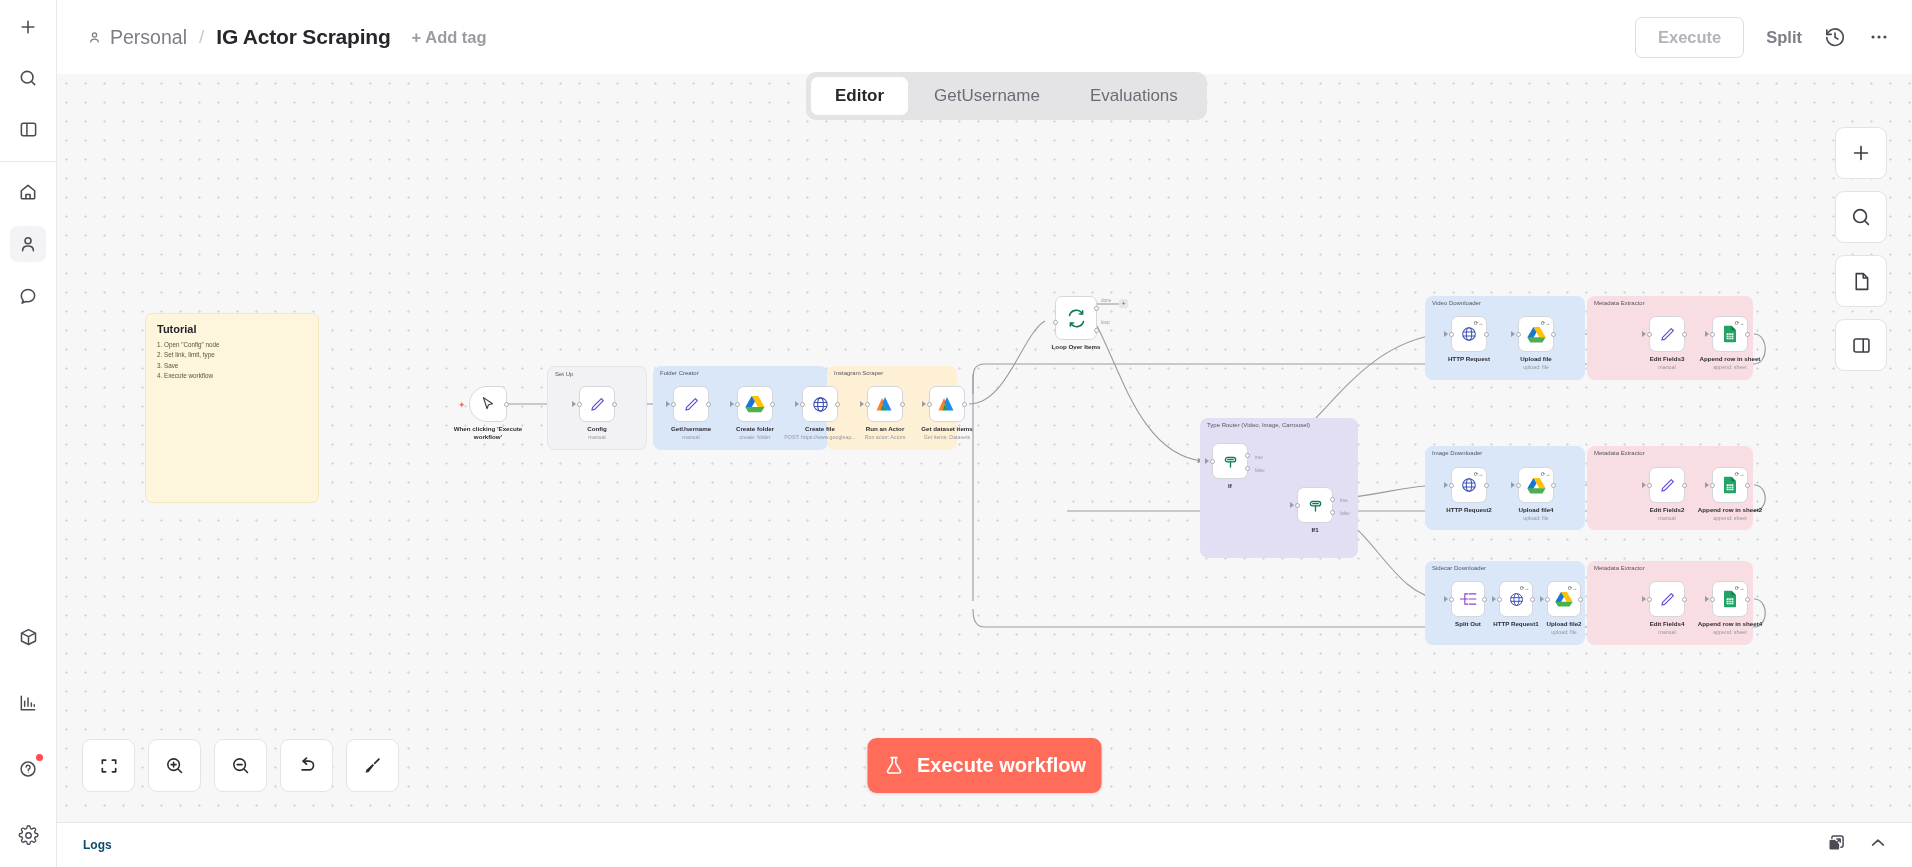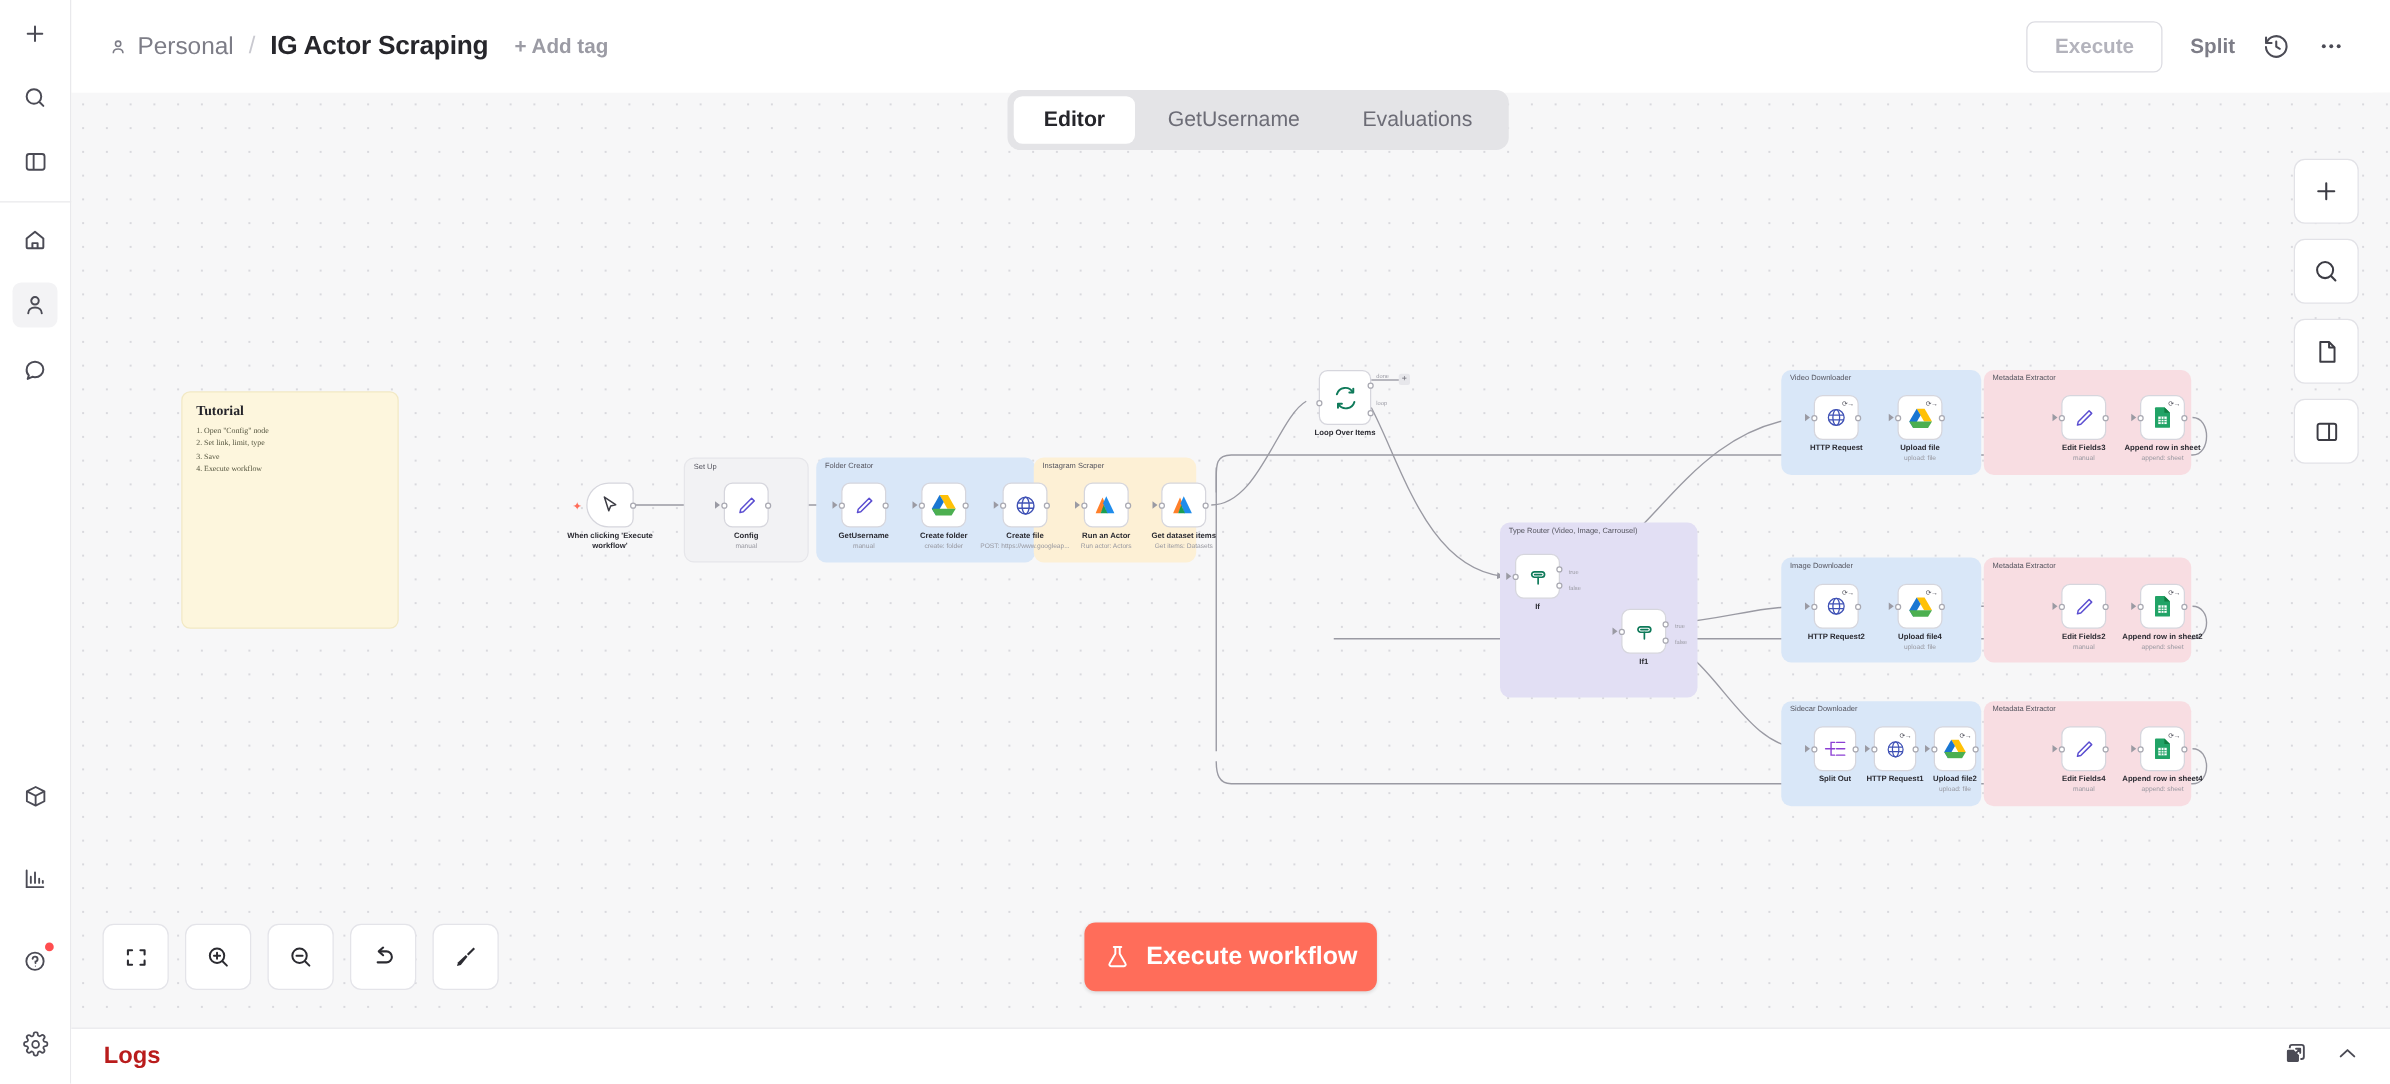--- a/index.html
+++ b/index.html
@@ -27,21 +27,21 @@
   .sb-div { width: 57px; height: 1px; background: #e9e9ec; margin: 14px 0 12px; }
   .sb-group2 { display: flex; flex-direction: column; gap: 16px; align-items: center; }
   .sb-bottom { margin-top: auto; padding-bottom: 14px; display: flex; flex-direction: column; gap: 30px; align-items: center; }
   .reddot {
     position: absolute; top: 3px; right: 3px; width: 7px; height: 7px;
     border-radius: 50%; background: #ff4d4f;
   }
 
   
   .header {
-    position: absolute; left: 57px; top: 0; right: 14px; height: 74px;
+    position: absolute; left: 57px; top: 0; right: 0; height: 74px;
     background: #fff; display: flex; align-items: center;
     padding: 0 22px 0 30px; z-index: 30;
   }
   .crumb-row { display: flex; align-items: center; gap: 9px; }
   .crumb-person { display: flex; align-items: center; gap: 8px; color: #7d7d87; font-size: 19.5px; }
   .crumb-sep { color: #c9c9d0; font-size: 19px; margin: 0 3px; }
   .wf-title { font-size: 21px; color: #26262b; font-weight: 600; letter-spacing: -.2px; }
   .add-tag { color: #9b9ba4; font-size: 16.5px; margin-left: 12px; cursor: pointer; font-weight: 600; }
   .hdr-right { margin-left: auto; display: flex; align-items: center; gap: 22px; }
   .publish-btn {
@@ -174,21 +174,21 @@
     font-size: 7px; color: #6a6a73; line-height: 1;
   }
   svg.wires { position: absolute; left: 0; top: 0; overflow: visible; pointer-events: none; }
 
   
   .logsbar {
     position: absolute; left: 57px; right: 0; bottom: 0; height: 45px;
     background: #fff; border-top: 1px solid #e6e6ea;
     display: flex; align-items: center; padding: 0 24px 0 26px; z-index: 40;
   }
-  .logs-title { font-size: 19px; color: #b91c1c; font-weight: 600; }
+  .logs-title { font-size: 12px; color: #0c4a6e; font-weight: 600; }
   .logs-right { margin-left: auto; display: flex; align-items: center; gap: 22px; color: #4b4b55; cursor: pointer; }
 </style>
 </head>
 <body>
 
 <div id="app">
 
   <div class="sidebar">
     <div class="sb-top">
       <div class="sb-icon">
@@ -348,21 +348,21 @@
         <path d="M 1532,525 L 1582,525" marker-end="url(#ah)"></path>
         <path d="M 1630,525 L 1645,525" marker-end="url(#ah)"></path>
 
         <path d="M 1697,260 C 1712,260 1712,290 1697,290 L 928,290 C 916,290 916,298 916,308 L 916,527"></path>
         <path d="M 1697,411 C 1712,411 1712,437 1697,437 L 1010,437"></path>
         <path d="M 1697,525 C 1712,525 1712,553 1697,553 L 928,553 C 918,553 916,545 916,535"></path>
         <path d="M 916,320 L 916,300"></path>
       </g>
     </svg>
 
-    <div class="sticky" style="left:88px; top:239px; width:174px; height:190px;font-family:Liberation Serif, serif;">
+    <div class="sticky" style="left:88px; top:239px; width:174px; height:190px;">
       <div style="padding:9px 11px;">
         <h4>Tutorial</h4>
         <ol>
           <li>1. Open "Config" node</li>
           <li>2. Set link, limit, type</li>
           <li>3. Save</li>
           <li>4. Execute workflow</li>
         </ol>
       </div>
     </div>

